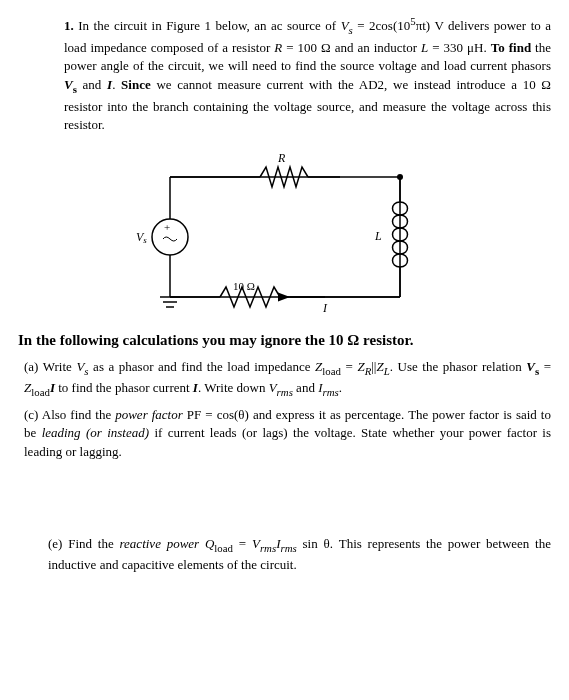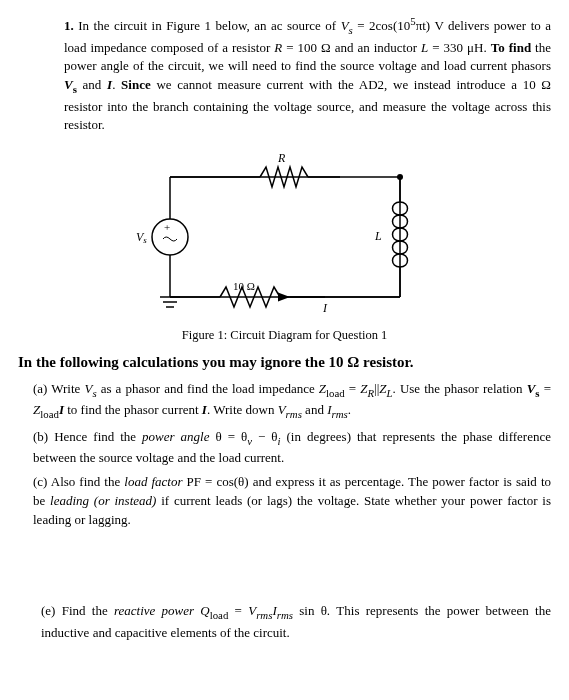--- a/index.html
+++ b/index.html
@@ -27,27 +27,27 @@
     .figure-caption {
       text-align: center;
       font-size: 12.5px;
       margin-top: 4px;
     }
     .bold-heading {
       font-weight: bold;
       margin: 8px 0 6px 0;
       font-size: 15px;
     }
-    .subparts { margin-left: 15px; }
+    .subparts { margin-left: 6px; }
     .subpart { margin-bottom: 5px; text-align: justify; }
     .subpart-label { display: inline; }
     em { font-style: italic; }
     strong { font-weight: bold; }
     .divider-space { height: 60px; }
-    .bottom-parts { margin-top: 8px; margin-left: 23px; }
+    .bottom-parts { margin-top: 8px; margin-left: 30px; }
   </style>
 </head>
 <body>
 
 <div class="question-block">
   <p class="question-text">
     <strong>1.</strong>
     In the circuit in Figure 1 below, an ac source of <em>V<sub>s</sub></em> = 2cos(10<sup>5</sup>πt) V delivers power to a load impedance composed of a resistor <em>R</em> = 100 Ω and an inductor <em>L</em> = 330 μH.
     <strong>To find</strong>
     the power angle of the circuit, we will need to find the source voltage and load current phasors <strong><em>V</em><sub>s</sub></strong> and <strong><em>I</em></strong>.
@@ -112,44 +112,37 @@
 
     <text x="193" y="165" font-size="12" font-style="italic" fill="#000">I</text>
 
     <line x1="30" y1="150" x2="50" y2="150" stroke="#000" stroke-width="1.5"></line>
     <line x1="33" y1="155" x2="47" y2="155" stroke="#000" stroke-width="1.5"></line>
     <line x1="36" y1="160" x2="44" y2="160" stroke="#000" stroke-width="1.5"></line>
 
     <circle cx="270" cy="30" r="3" fill="#000"></circle>
   </svg>
 
-  <p class="figure-caption">
-    Figure 1: Circuit Diagram for Question 1
-  </p>
 </div>
 
 <p class="bold-heading">
   In the following calculations you may ignore the <strong>10 Ω resistor</strong>.
 </p>
 
 <div class="subparts">
 
   <div class="subpart">
     <span class="subpart-label">(a)</span>
     Write <em>V<sub>s</sub></em> as a phasor and find the load impedance <em>Z</em><sub>load</sub> = <em>Z<sub>R</sub></em>||<em>Z<sub>L</sub></em>. Use the phasor relation <strong><em>V</em><sub>s</sub></strong> = <em>Z</em><sub>load</sub><strong><em>I</em></strong> to find the phasor current <strong><em>I</em></strong>. Write down <em>V<sub>rms</sub></em> and <em>I<sub>rms</sub></em>.
   </div>
 
-  <div class="subpart">
-    <span class="subpart-label">(b)</span>
-    Hence find the <em>power angle</em> θ = θ<sub><em>v</em></sub> − θ<sub><em>i</em></sub> (in degrees) that represents the phase difference between the source voltage and the load current.
-  </div>
 
   <div class="subpart">
     <span class="subpart-label">(c)</span>
-    Also find the <em>load factor</em> PF = cos(θ) and express it as percentage. The power factor is said to be <em>leading (or instead)</em> if current leads (or lags) the voltage. State whether your power factor is leading or lagging.
+    Also find the <em>power factor</em> PF = cos(θ) and express it as percentage. The power factor is said to be <em>leading (or instead)</em> if current leads (or lags) the voltage. State whether your power factor is leading or lagging.
   </div>
 
 
 </div>
 
 <div class="divider-space"></div>
 
 <div class="bottom-parts">
 
   <div class="subpart">

